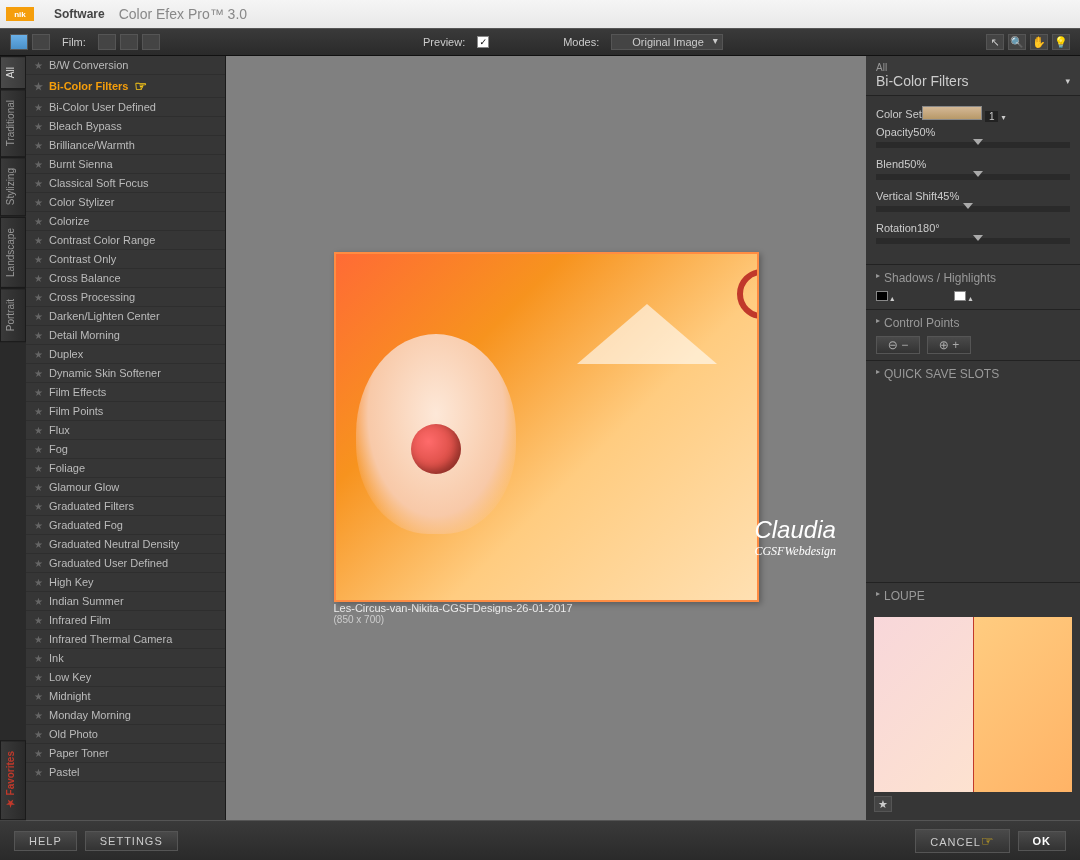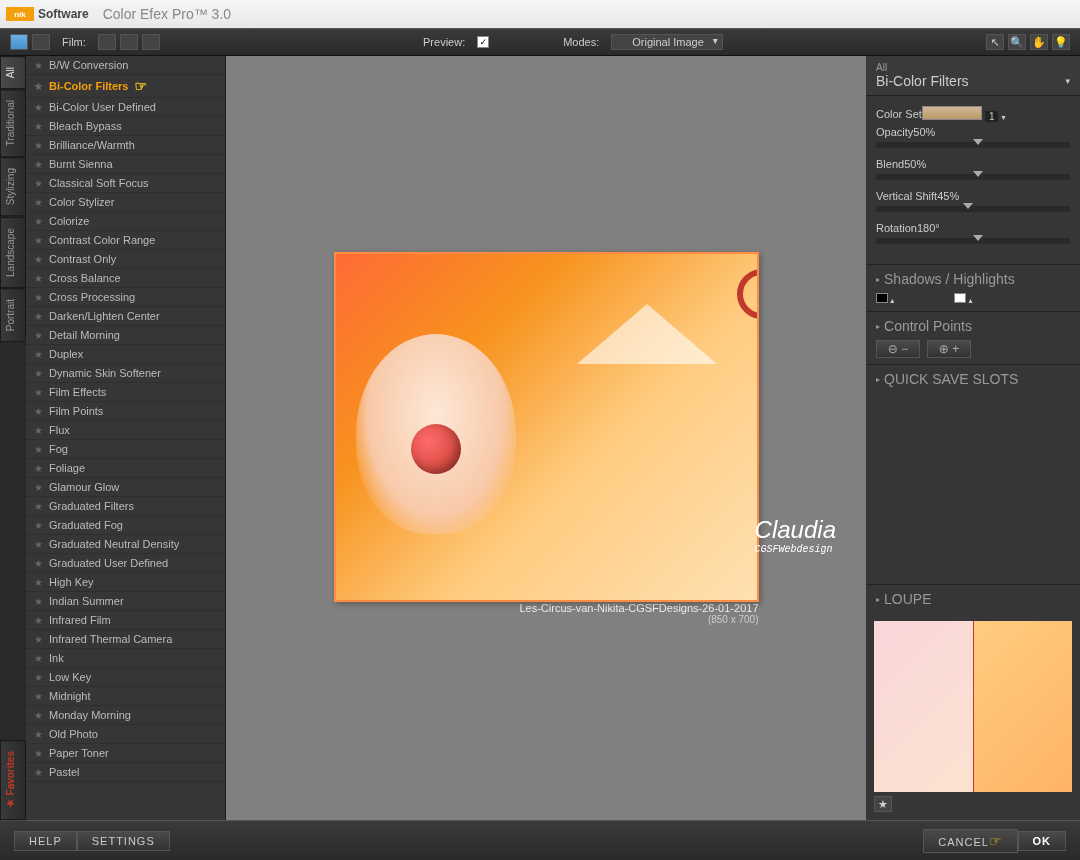--- a/index.html
+++ b/index.html
@@ -1,18 +1,18 @@
 <!DOCTYPE html>
 <html><head>
 <meta charset="utf-8">
 <style>
 *{box-sizing:border-box;margin:0;padding:0;font-family:Arial,Helvetica,sans-serif;user-select:none}
 body{width:1080px;height:860px;background:#2a2a2a;overflow:hidden}
 .titlebar{height:28px;background:linear-gradient(#f5f5f5,#e8e8e8);display:flex;align-items:center;padding:0 6px;font-size:12px;color:#666}
-.brand{display:inline-flex;align-items:center;gap:4px;font-weight:bold;color:#444}
+.brand{display:inline-flex;align-items:center;gap:20px;font-weight:bold;color:#444}
 .brand-box{width:28px;height:14px;background:#f59e0b;display:inline-flex;align-items:center;justify-content:center;color:#fff;font-size:8px;font-weight:bold}
 .toolbar{height:28px;background:linear-gradient(#3a3a3a,#2a2a2a);border-top:1px solid #555;border-bottom:1px solid #111;display:flex;align-items:center;padding:0 10px;gap:12px;color:#ccc;font-size:11px}
 .tb-group{display:flex;align-items:center;gap:4px}
 .tb-btn{width:18px;height:16px;background:#444;border:1px solid #555;display:inline-flex;align-items:center;justify-content:center}
 .tb-btn.img{background:linear-gradient(#6ab0e8,#4a90c8)}
 .tb-spacer{flex:1}
 .checkbox{width:12px;height:12px;background:#fff;border:1px solid #888;display:inline-flex;align-items:center;justify-content:center;font-size:9px;color:#000}
 .dropdown{background:#444;border:1px solid #555;padding:1px 18px 1px 20px;position:relative;font-size:11px;color:#ccc}
 .dropdown:after{content:"▾";position:absolute;right:4px;top:0;font-size:10px}
 .main{display:flex;height:764px}
@@ -28,44 +28,44 @@
 .pointer-hand{font-size:14px;color:#f5c518}
 .preview-area{flex:1;background:#808080;display:flex;flex-direction:column;align-items:center;justify-content:center;position:relative}
 .preview-img{width:425px;height:350px;background:linear-gradient(135deg,#ff6b35 0%,#f7931e 30%,#ffcc80 60%,#ffe0b2 100%);border:2px solid #ff8c42;position:relative;overflow:hidden;box-shadow:2px 2px 6px rgba(0,0,0,0.3)}
 .rings{position:absolute;top:15px;right:20px}
 .ring{width:50px;height:50px;border:6px solid;border-radius:50%;position:absolute}
 .ring.r1{border-color:#c0392b;top:0;left:0}
 .clown-face{position:absolute;left:20px;top:80px;width:160px;height:200px;background:radial-gradient(ellipse at 50% 40%,#fde8d8 0%,#f8c9a8 60%,transparent 80%);border-radius:50% 50% 45% 45%}
 .clown-nose{position:absolute;left:75px;top:170px;width:50px;height:50px;background:radial-gradient(circle at 35% 35%,#ff6b6b,#c0392b);border-radius:50%;box-shadow:inset -4px -4px 8px rgba(0,0,0,0.3)}
 .tent{position:absolute;right:40px;top:50px;width:140px;height:140px;opacity:0.6}
 .tent-top{width:0;height:0;border-left:70px solid transparent;border-right:70px solid transparent;border-bottom:60px solid #fff;position:absolute;top:0}
-.caption{margin-top:0;text-align:right;width:425px;font-size:11px;color:#eee}
+.caption{margin-top:0;text-align:left;width:425px;font-size:11px;color:#eee}
 .caption-dim{font-size:10px;color:#ccc}
 .watermark{position:absolute;right:30px;top:460px;font-family:cursive;font-size:24px;color:#fff;font-style:italic}
-.watermark-sub{font-size:10px;font-family:Liberation Mono, monospace}
+.watermark-sub{font-size:12px;font-family:Liberation Serif, serif}
 .right-panel{width:214px;background:#363636;color:#ccc;font-size:11px;display:flex;flex-direction:column}
 .rp-head{padding:6px 10px;border-bottom:1px solid #222;background:#3a3a3a}
 .rp-head-sm{font-size:10px;color:#999}
 .rp-head-lg{font-size:14px}
 .rp-controls{padding:10px;flex-shrink:0}
 .ctrl-row{display:flex;justify-content:flex-start;align-items:center;margin-bottom:4px}
 .ctrl-swatch{width:60px;height:14px;background:linear-gradient(#d4b896,#b89968);border:1px solid #888;display:inline-block}
 .ctrl-num{background:#222;padding:0 4px;font-size:10px}
 .slider-track{height:6px;background:#2a2a2a;position:relative;margin-bottom:10px}
 .slider-mark{position:absolute;top:-3px;width:0;height:0;border-left:5px solid transparent;border-right:5px solid transparent;border-top:6px solid #aaa}
 .rp-section{border-top:1px solid #222;padding:6px 10px}
-.rp-section-title{font-size:14px;color:#999;display:flex;align-items:center;gap:4px}
+.rp-section-title{font-size:12px;color:#999;display:flex;gap:4px}
 .rp-section-title:before{content:"▸";font-size:8px}
 .cp-btn{width:44px;height:18px;background:linear-gradient(#4a4a4a,#333);border:1px solid #555;display:inline-flex;align-items:center;justify-content:center;font-size:12px;color:#aaa;margin-right:4px}
 .loupe-area{padding:8px;flex:1;display:flex;flex-direction:column}
 .loupe-img{flex:1;min-height:160px;display:flex}
 .loupe-half{flex:1}
 .loupe-half.l{background:linear-gradient(135deg,#f8d7da,#fde2d0)}
 .loupe-half.r{background:linear-gradient(135deg,#ffcc80,#ffb366);border-left:1px solid #c0392b}
-.footer{height:40px;background:linear-gradient(#3a3a3a,#2a2a2a);border-top:1px solid #555;display:flex;align-items:center;padding:0 14px;}
+.footer{height:40px;background:linear-gradient(#3a3a3a,#2a2a2a);border-top:1px solid #555;display:flex;align-items:center;padding:0 14px;gap:8px}
 .f-btn{padding:3px 14px;background:linear-gradient(#4a4a4a,#333);border:1px solid #555;color:#ccc;font-size:11px;letter-spacing:1px;cursor:pointer}
 .f-btn.primary{color:#fff;font-weight:bold}
 .sw-chip{width:12px;height:10px;display:inline-block;border:1px solid #888}
 ::-webkit-scrollbar{width:10px;background:#2a2a2a}
 ::-webkit-scrollbar-thumb{background:#555}
 </style>
 </head>
 <body>
 
 <div class="titlebar">

